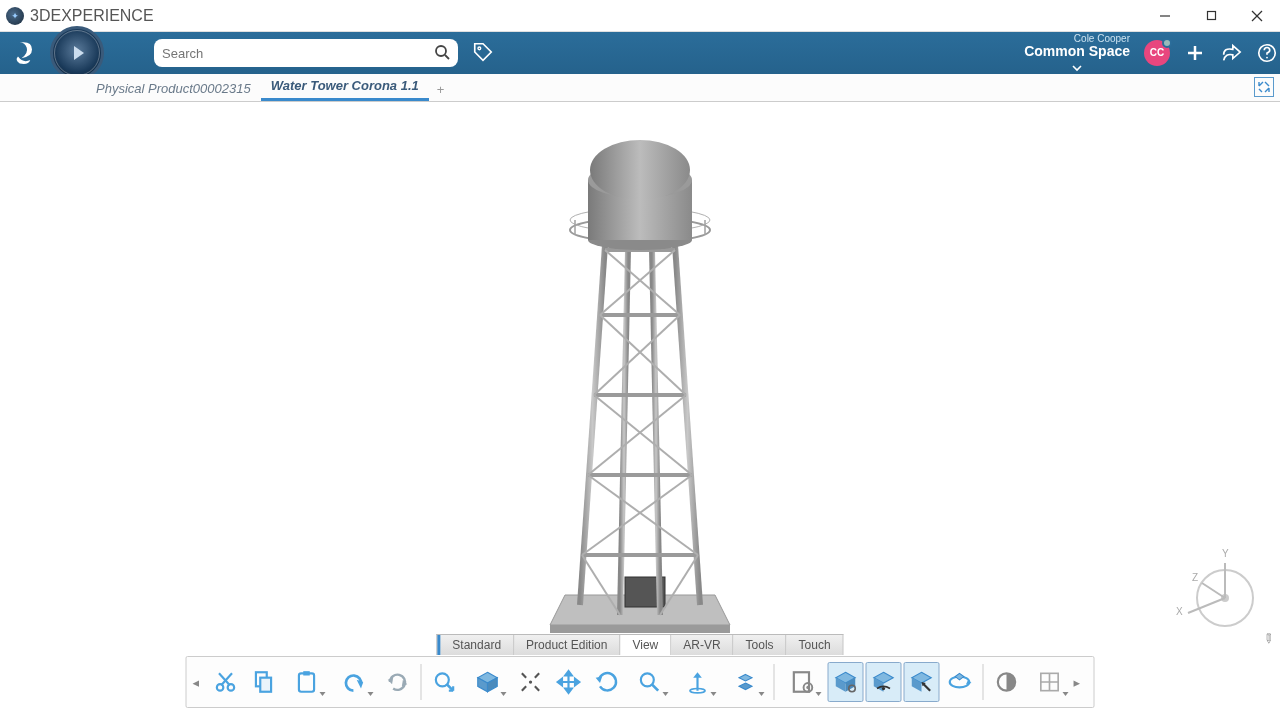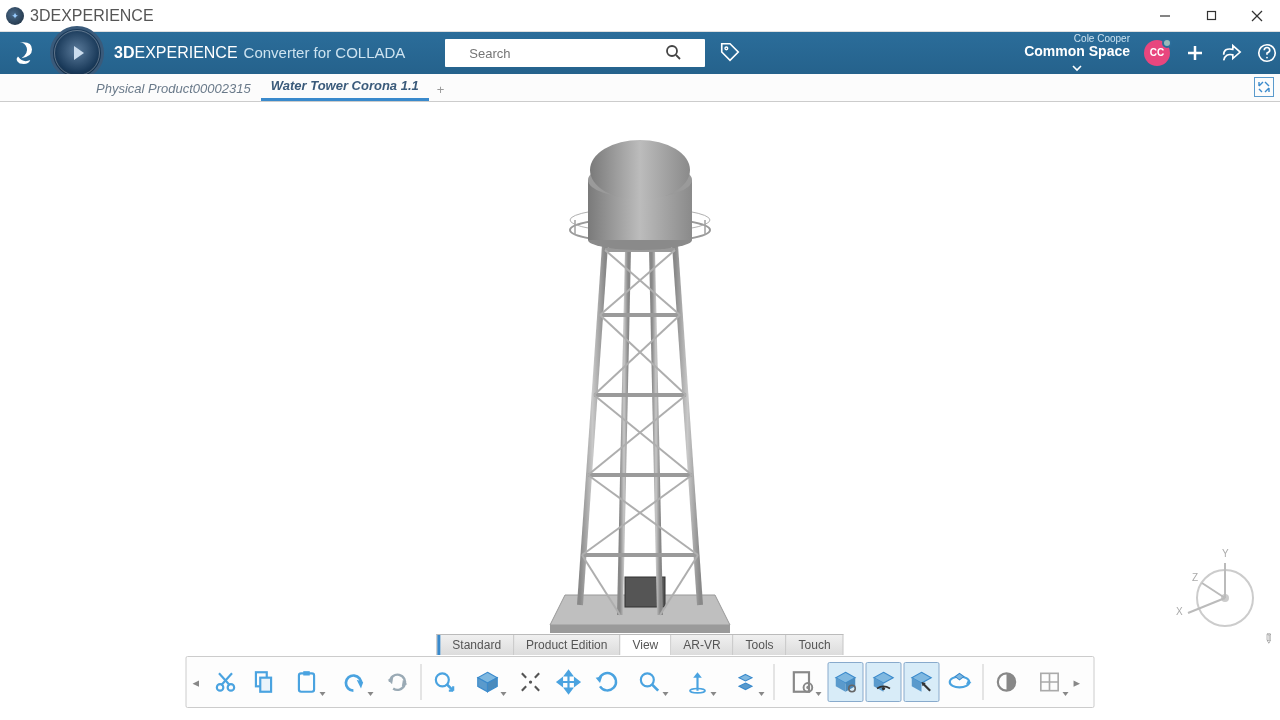--- a/index.html
+++ b/index.html
@@ -11,21 +11,21 @@
   .win-btn { width: 46px; height: 31px; display: flex; align-items: center; justify-content: center; color: #333; }
 
   .topbar { height: 42px; background: linear-gradient(#2b6d9a,#25628c); display: flex; align-items: center; color: #fff; padding-left: 10px; position: relative; }
   .ds-logo { width: 30px; height: 30px; display:flex;align-items:center;justify-content:center;}
   .compass { width: 54px; height: 54px; border-radius: 50%; background: radial-gradient(circle at 50% 45%, #5a7a9a, #1a3a5a 60%, #0a1a2a); border: 3px solid #3a5a7a; margin: 0 10px; position: relative; display:flex;align-items:center;justify-content:center; }
   .compass::before { content:""; position:absolute; width:44px;height:44px;border-radius:50%;border:1px solid rgba(255,255,255,0.3);}
   .compass .play { width:0;height:0;border-left:10px solid #cde;border-top:7px solid transparent;border-bottom:7px solid transparent;margin-left:3px;}
   .brand { font-size: 16px; font-weight: 300; color: #fff; }
   .brand b { font-weight: 700; }
   .brand-sub { font-size: 15px; color: #cde3f0; margin-left: 6px; font-weight: 300; }
-  .search-wrap { margin-left: 40px; background: #fff; border-radius: 1px; display: flex; align-items: center; height: 28px; width: 260px; padding: 0 24px; }
+  .search-wrap { margin-left: 40px; background: #fff; border-radius: 8px; display: flex; align-items: center; height: 28px; width: 304px; padding: 0 8px; }
   .search-wrap input { border: none; outline: none; flex: 1; font-size: 13px; color: #666; background: transparent; }
   .search-wrap .sicon { color: #555; }
   .tag-icon { margin-left: 14px; color: #fff; }
   .top-right { margin-left: auto; display: flex; align-items: center; gap: 14px; padding-right: 2px; }
   .user-col { text-align: right; line-height: 1.1; }
   .user-name { font-size: 10px; color: #cde3f0; }
   .space { font-size: 14px; font-weight: 600; display:flex;align-items:center;gap:4px;flex-direction:column;}
   .avatar { width: 26px; height: 26px; border-radius: 50%; background: #e8467e; color: #fff; display: flex; align-items: center; justify-content: center; font-size: 10px; font-weight: 600; position:relative;}
   .avatar .dot{position:absolute;top:-2px;right:-2px;width:10px;height:10px;border-radius:50%;background:#9bb;border:2px solid #2b6d9a;}
   .top-ic { color: #fff; width:22px;height:22px;display:flex;align-items:center;justify-content:center;}
@@ -88,21 +88,20 @@
 
 <div class="topbar">
   <div class="ds-logo">
     <svg width="28" height="28" viewBox="0 0 32 32">
         <path d="M10 4 Q24 2 24 12 Q24 20 12 22 Q20 16 18 10 Q16 4 10 4 M8 20 Q4 24 10 28 Q20 30 22 24 Q14 28 8 20" fill="#fff"></path>
       </svg>
   </div>
   <div class="compass">
       <div class="play"></div>
     </div>
-  <div class="brand"><b>3D</b><span>EXPERIENCE</span><span class="brand-sub">Converter for COLLADA</span></div>
   <div class="search-wrap">
     <input placeholder="Search" style="">
     <span class="sicon"><svg width="16" height="16" viewBox="0 0 16 16">
           <circle cx="7" cy="7" r="5" fill="none" stroke="#444" stroke-width="1.8"></circle>
           <line x1="11" y1="11" x2="15" y2="15" stroke="#444" stroke-width="1.8"></line>
         </svg></span>
   </div>
   <span class="tag-icon"><svg width="22" height="22" viewBox="0 0 24 24">
         <path d="M3 3 L12 3 L21 12 L12 21 L3 12 Z" fill="none" stroke="#fff" stroke-width="1.8"></path>
         <circle cx="8" cy="8" r="1.5" fill="none" stroke="#fff" stroke-width="1.5"></circle>

